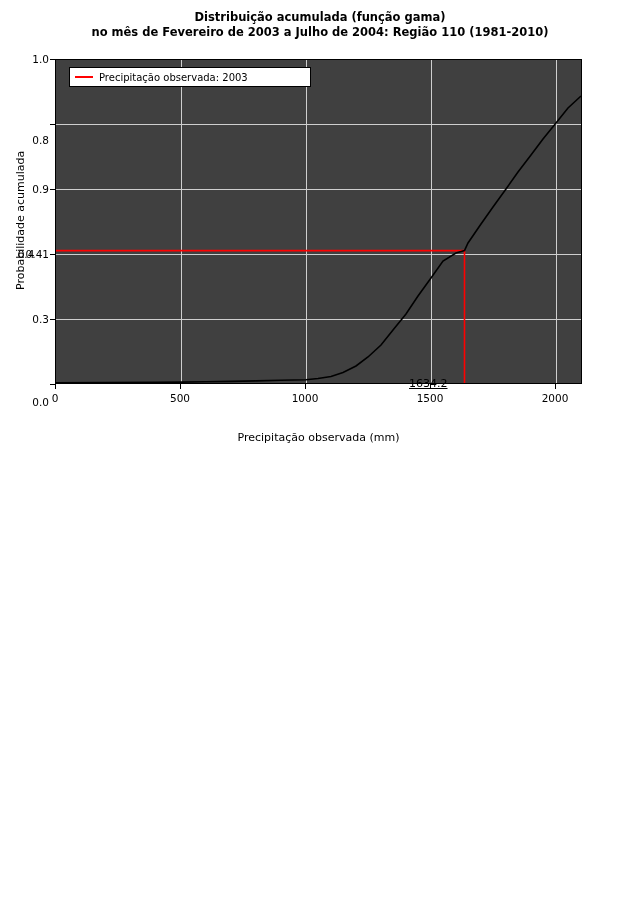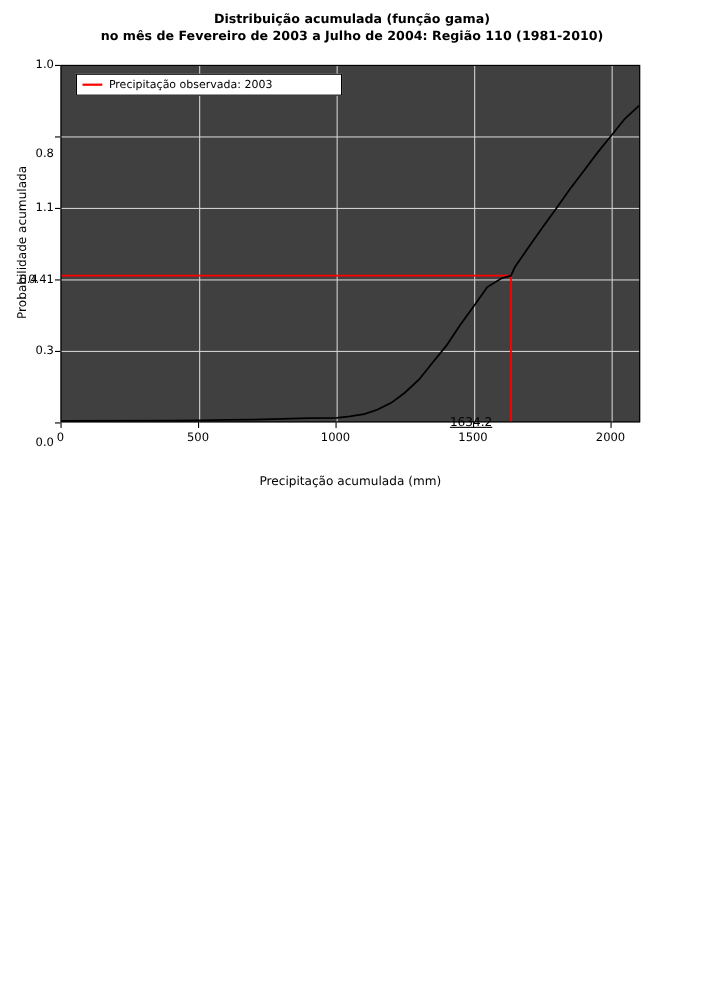--- a/index.html
+++ b/index.html
@@ -126,21 +126,21 @@
   <div class="chart-title" id="title-top">
     <div>Distribuição acumulada (função gama)</div>
     <div>no mês de Fevereiro de 2003 a Julho de 2004: Região 110 (1981-2010)</div>
   </div>
 
   <div class="ylabel" style="left:14px; top:290px;">Probabilidade acumulada</div>
 
   <div class="tick-label ytick" style="left:3px; top:396px;">0.0</div>
   <div class="tick-label ytick" style="left:3px; top:313px;">0.3</div>
   <div class="tick-label ytick" style="left:3px; top:248px;text-align:center;">0.4</div>
-  <div class="tick-label ytick" style="left:3px; top:183px;">1.1</div>
+  <div class="tick-label ytick" style="left:3px; top:183px;">0.9</div>
   <div class="tick-label ytick" style="left:3px; top:118px;margin-top:16px;">0.8</div>
   <div class="tick-label ytick" style="left:3px; top:53px;text-align:right;">1.0</div>
 
   <div class="tick-label ytick" style="left:3px; top:248px; color:#000;">0.41</div>
 
   <div class="tick-mark" style="left:50px; top:384px; width:5px; height:1px;"></div>
   <div class="tick-mark" style="left:50px; top:319px; width:5px; height:1px;"></div>
   <div class="tick-mark" style="left:50px; top:254px; width:5px; height:1px;"></div>
   <div class="tick-mark" style="left:50px; top:189px; width:5px; height:1px;"></div>
   <div class="tick-mark" style="left:50px; top:124px; width:5px; height:1px;"></div>
@@ -181,21 +181,21 @@
   <div class="tick-mark" style="left:305px; top:384px; width:1px; height:5px;"></div>
   <div class="tick-mark" style="left:430px; top:384px; width:1px; height:5px;"></div>
   <div class="tick-mark" style="left:555px; top:384px; width:1px; height:5px;"></div>
 
   <div class="tick-label xtick" style="left:25px; top:392px;">0</div>
   <div class="tick-label xtick" style="left:150px; top:392px;">500</div>
   <div class="tick-label xtick" style="left:275px; top:392px;">1000</div>
   <div class="tick-label xtick" style="left:400px; top:392px;">1500</div>
   <div class="tick-label xtick" style="left:525px; top:392px;">2000</div>
 
-  <div class="axis-title" style="top:431px;">Precipitação acumulada (mm)</div>
+  <div class="axis-title" style="top:431px;">Precipitação observada (mm)</div>
 
   <div class="annot" style="left:409px; top:377px;">1634.2</div>
 </div>
 
 <div class="panel" id="panel-bottom">
 
   
 
   
 

